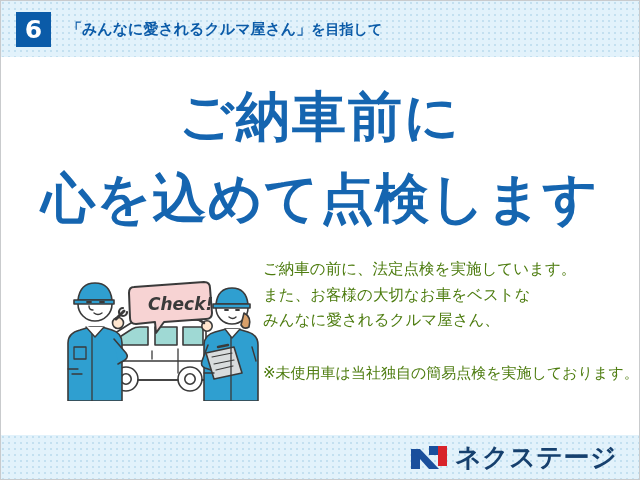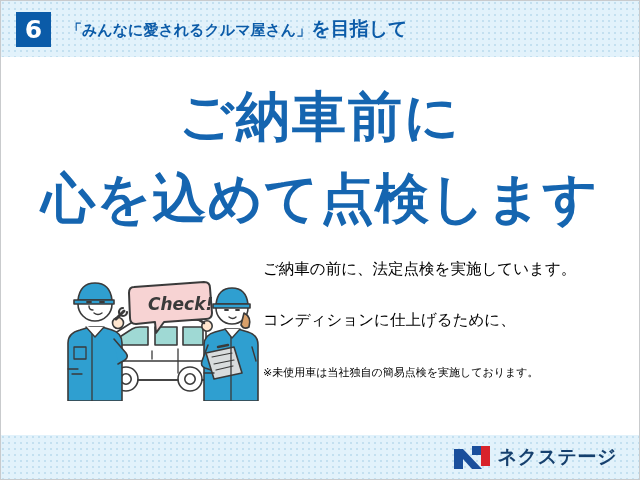--- a/index.html
+++ b/index.html
@@ -62,21 +62,21 @@
     letter-spacing: 0;
     flex: 0 0 auto;
   }
   #header-caption {
     margin-left: 16px;
     color: #0b5ba8;
     font-weight: bold;
     white-space: nowrap;
   }
   #header-caption .big   { font-size: 15px; }
-  #header-caption .small { font-size: 19px; }
+  #header-caption .small { font-size: 14px; }
 
   
   .headline {
     position: absolute;
     left: 0;
     width: 638px;
     text-align: center;
     color: #1565b0;
     font-weight: bold;
     letter-spacing: 2px;
@@ -93,27 +93,27 @@
     line-height: 60px;
     letter-spacing: 1px;
   }
 
   
   #body-copy {
     position: absolute;
     left: 262px;
     top: 256px;
     width: 372px;
-    color: #000000;
+    color: #4d7c0f;
     font-size: 15.5px;
     line-height: 25.5px;
     white-space: nowrap;
   }
   #body-copy .note {
-    font-size: 11px;
+    font-size: 15px;
     line-height: 24px;
     display: block;
     margin-top: 2px;
   }
 
   
   #illustration {
     position: absolute;
     left: 55px;
     top: 268px;
@@ -126,21 +126,21 @@
     position: absolute;
     right: 22px;
     bottom: 8px;
     height: 28px;
     display: flex;
     align-items: center;
     gap: 7px;
   }
   #logo-wordmark {
     color: #16406e;
-    font-size: 19px;
+    font-size: 26px;
     font-weight: bold;
     letter-spacing: 0.5px;
     white-space: nowrap;
   }
 </style>
 </head>
 <body>
 
 <div id="canvas">
 
@@ -151,22 +151,22 @@
     <div id="header-caption">
       <span class="big">「みんなに愛されるクルマ屋さん」</span><span class="small">を目指して</span>
     </div>
   </div>
 
   <div class="headline" id="headline-1">ご納車前に</div>
   <div class="headline" id="headline-2">心を込めて点検します</div>
 
   <div id="body-copy">
     <span>ご納車の前に、法定点検を実施しています。</span><br>
-    <br>
-    <span>コンディションに仕上げるために、</span><br>
+    <span>また、お客様の大切なお車をベストな</span><br>
+    <span>みんなに愛されるクルマ屋さん、</span><br>
     <br>
     <span class="note">※未使用車は当社独自の簡易点検を実施しております。</span>
   </div>
 
   <svg id="illustration" viewBox="0 0 210 132">
     <g fill="none" stroke="#3a3a3a" stroke-width="1.6" stroke-linecap="round" stroke-linejoin="round">
 
       <g>
         <path d="M47 111 L47 78 Q47 70 56 66 L75 54 Q80 51 88 51 L140 51
                  Q150 51 150 60 L150 111 Z" fill="#ffffff"></path>

